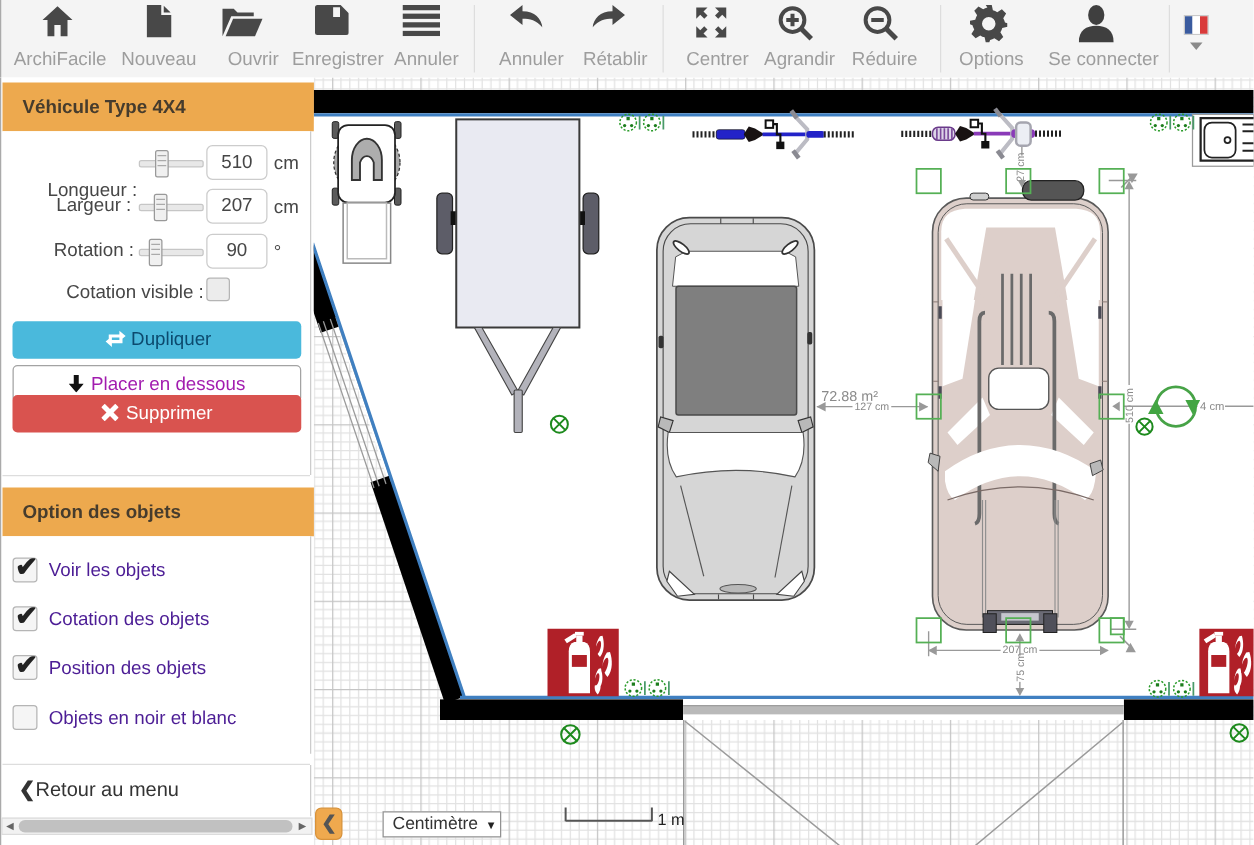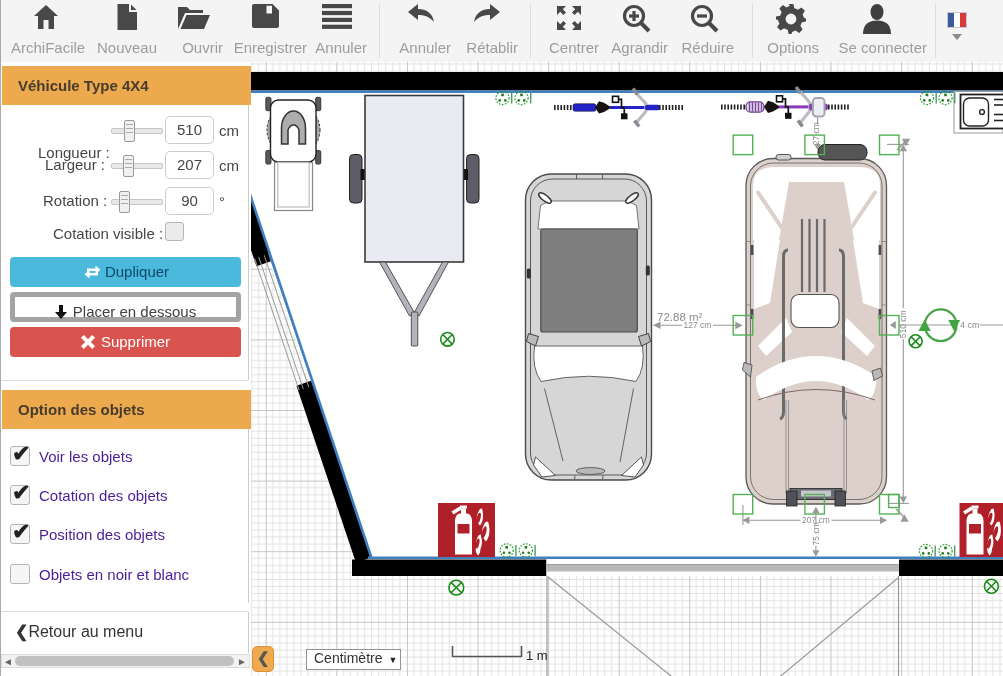--- a/index.html
+++ b/index.html
@@ -15,21 +15,21 @@
 .panel{position:absolute;left:1px;width:246px;background:#fff;border-right:1px solid #ccc;}
 .rowlab{position:absolute;font-size:15px;color:#464646;}
 .inp{position:absolute;width:47px;height:26px;border:1px solid #ccc;border-radius:5px;background:#fff;font-size:15px;color:#464646;text-align:center;line-height:26px;}
 .unit{position:absolute;font-size:15px;color:#464646;}
 .track{position:absolute;width:50px;height:4px;background:#e8e8e8;border:1px solid #c6c6c6;border-radius:2px;}
 .thumb{position:absolute;width:9px;height:20px;background:#f0f0f0;border:1px solid #999;border-radius:2px;}
 .thumb i{display:block;height:1px;background:#aaa;margin:3px 1px 0;}
 .cbox{position:absolute;width:17px;height:17px;background:#ececec;border:1px solid #b5b5b5;border-radius:3px;}
 .btn{position:absolute;left:9px;width:231px;height:30px;border-radius:4px;font-size:15px;text-align:center;line-height:30px;box-sizing:border-box;}
 .btn-blue{background:#4ab9dc;color:#0c4a6e;}
-.btn-white{background:#fff;color:#404040;border:5px solid #a3a3a3;}
+.btn-white{background:#fff;color:#a21caf;border:1px solid #a3a3a3;}
 .btn-red{background:#d9534f;color:#fff;}
 .ck{position:absolute;left:9px;width:18px;height:18px;background:#f5f5f5;border:1px solid #b5b5b5;border-radius:3px;}
 .ck .m{position:absolute;left:1px;top:-6px;font-size:22px;color:#222;font-weight:bold;}
 .cklab{position:absolute;left:38px;font-size:15px;color:#4c1d95;text-align:center;}
 #canvas{position:absolute;left:251px;top:62px;}
 </style>
 </head>
 <body>
 
 <div id="toolbar">
@@ -174,21 +174,21 @@
   <div class="rowlab" style="left:52px;top:163px;">Cotation visible :</div>
   <div class="cbox" style="left:164px;top:160px;"></div>
   <div class="btn btn-blue" style="top:195px;">
     <svg width="21" height="16" viewBox="0 0 21 16" style="vertical-align:-3px;margin-right:2px;">
         <path fill="#fff" d="M5 4.5 L13.5 4.5 L13.5 1.5 L18.5 5.8 L13.5 10 L13.5 7 L7.5 7 L7.5 10.5 L5 10.5 Z M16 11.5 L7.5 11.5 L7.5 14.5 L2.5 10.2 L7.5 6 L7.5 9 L13.5 9 L13.5 5.5 L16 5.5 Z"></path>
       </svg>Dupliquer</div>
   <div class="btn btn-white" style="top:230px;">
     <svg width="12" height="14" viewBox="0 0 12 14" style="vertical-align:-2px;margin-right:6px;">
         <path fill="#111" d="M4 0 L8 0 L8 7 L12 7 L6 14 L0 7 L4 7 Z"></path>
       </svg>Placer en dessous</div>
-  <div class="btn btn-red" style="top:265px;">
+  <div class="btn btn-red" style="top:254px;">
     <svg width="14" height="14" viewBox="0 0 14 14" style="vertical-align:-2px;margin-right:6px;">
         <path fill="#fff" d="M2.8 0 L7 4.2 L11.2 0 L14 2.8 L9.8 7 L14 11.2 L11.2 14 L7 9.8 L2.8 14 L0 11.2 L4.2 7 L0 2.8 Z"></path>
       </svg>Supprimer</div>
   <div style="position:absolute;left:1px;top:318px;width:246px;height:1px;background:#ddd;"></div>
 
   <div class="ohead" style="top:328px;"><span>Option des objets</span></div>
   <div class="panel" style="top:367px;height:174px;"></div>
   <div class="ck" style="top:384px;">
       <span class="m">✔</span>
     </div>

